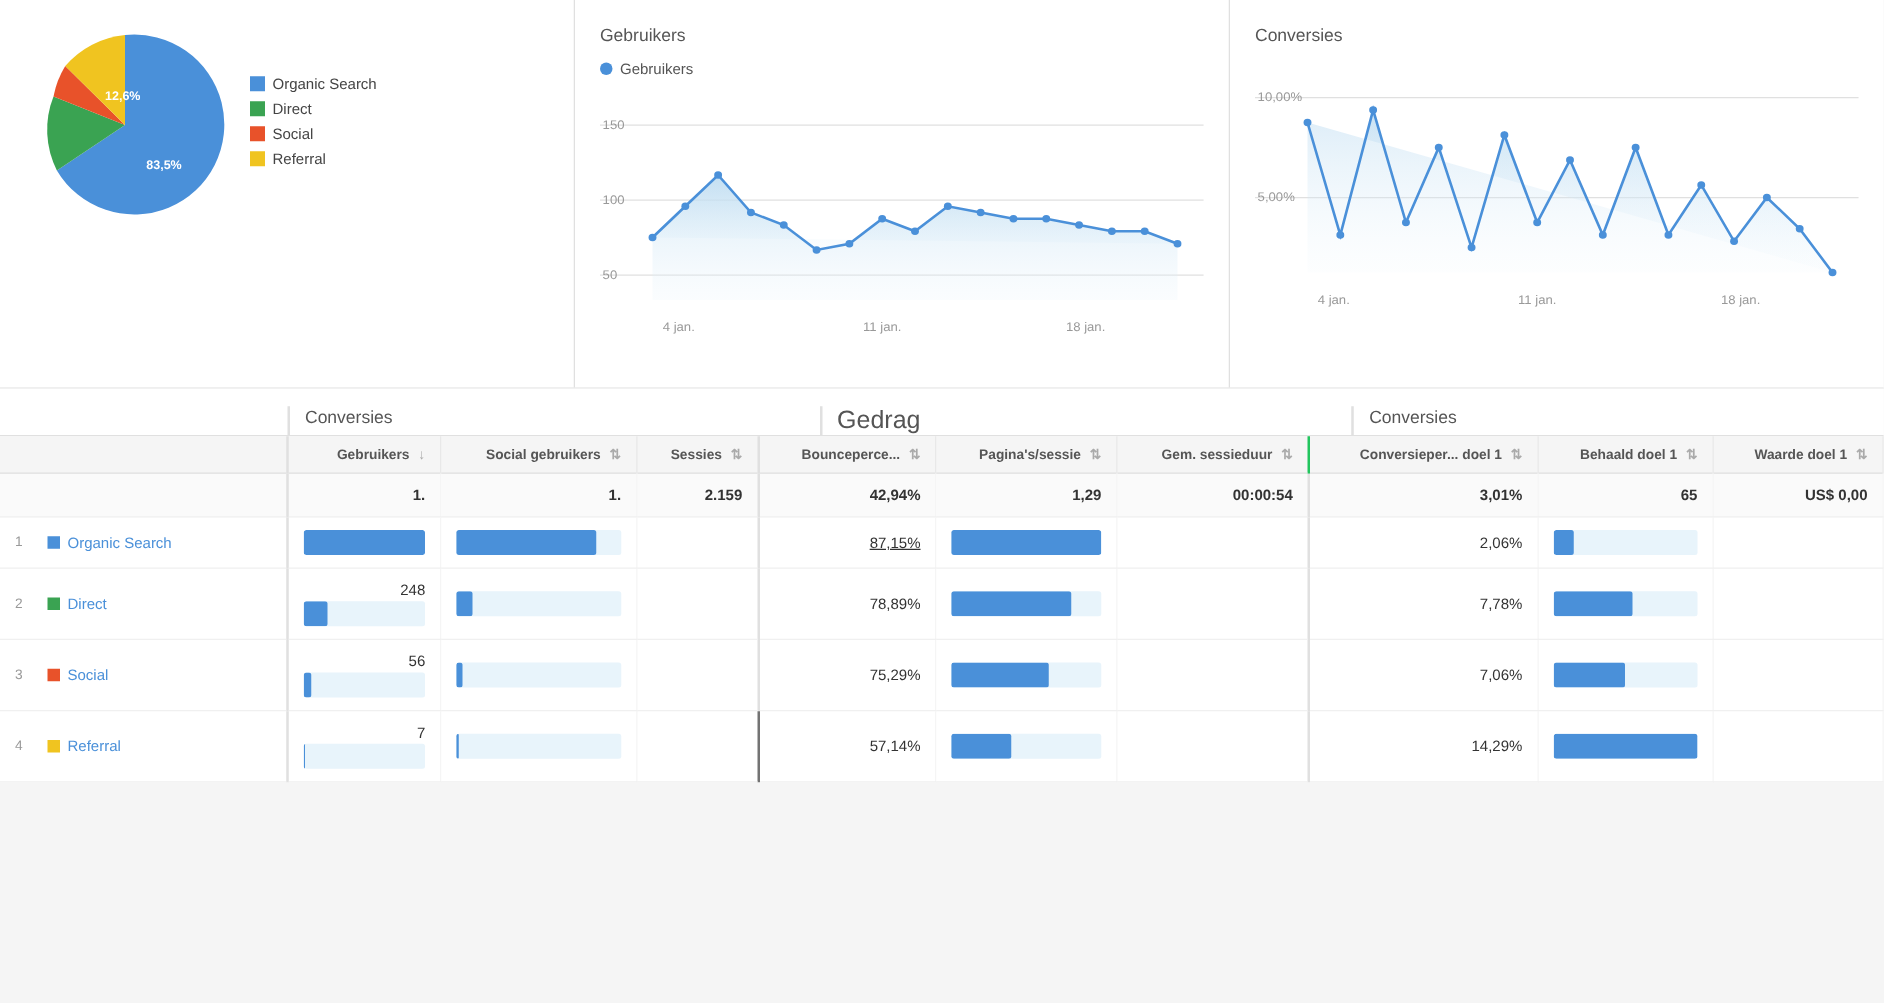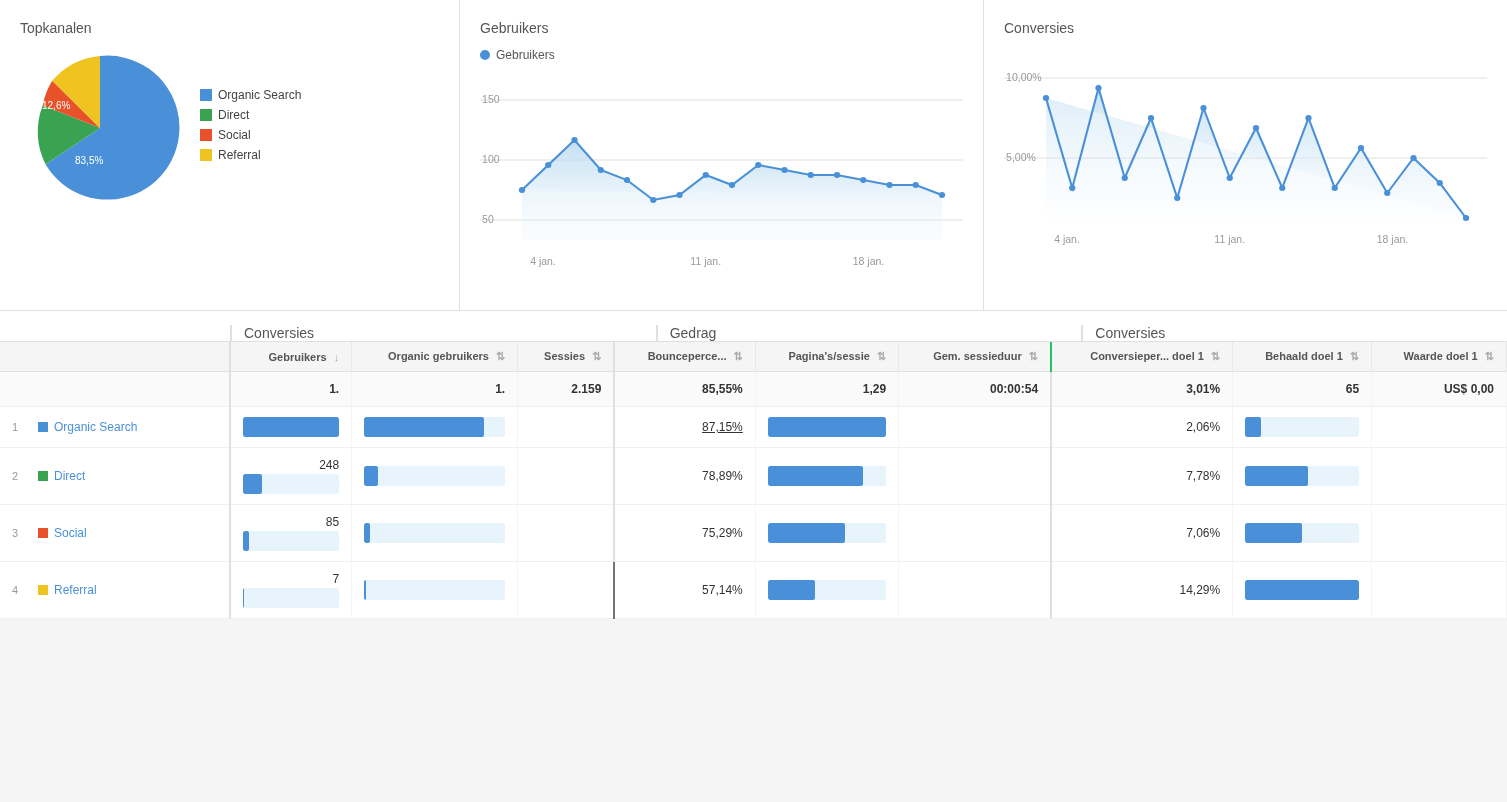--- a/index.html
+++ b/index.html
@@ -33,21 +33,22 @@
     .pie-container {
       position: relative;
       width: 160px;
       height: 160px;
       flex-shrink: 0;
     }
     .pie-label-inner {
       position: absolute;
       font-size: 10px;
       color: #fff;
-      font-weight: normal;
+      font-weight: bold;
+      margin-left: 42px;
     }
     .label-835 { bottom: 42px; left: 55px; }
     .label-126 { top: 52px; left: 22px; }
 
     .legend { list-style: none; }
     .legend li {
       display: flex;
       align-items: center;
       gap: 6px;
       margin-bottom: 6px;
@@ -147,21 +148,20 @@
     .row-num { color: #999; font-size: 11px; min-width: 20px; display: inline-block; }
 
     svg text { font-family: Arial, sans-serif; }
   </style>
 </head>
 <body>
 
 <div class="top-section">
 
   <div class="top-panel" style="max-width:460px;">
-    <div class="panel-title">Topkanalen</div>
     <div class="pie-section">
       <div class="pie-container">
         <svg width="160" height="160" viewBox="0 0 160 160">
 
           <path d="M80,80 L80,8 A72,72 0 1,1 25.5,116.3 Z" fill="#4a90d9"></path>
 
           <path d="M80,80 L25.5,116.3 A72,72 0 0,1 22.8,57.2 Z" fill="#3aa352"></path>
 
           <path d="M80,80 L22.8,57.2 A72,72 0 0,1 32.2,32.8 Z" fill="#e8522a"></path>
 
@@ -289,49 +289,49 @@
       </svg>
     </div>
   </div>
 </div>
 
 <div class="bottom-section">
 
   <div style="display:flex; background:#fff; padding: 14px 0 0 0; border-bottom: 1px solid #e0e0e0;">
     <div style="width:230px; flex-shrink:0;"></div>
     <div style="flex:1; padding: 0 12px; font-size:14px; color:#555; border-left:2px solid #e0e0e0;">Conversies</div>
-    <div style="flex:1; padding: 0 12px; font-size:14px; color:#555; border-left:2px solid #e0e0e0;">Gedrag</div>
+    <div style="flex:1; padding: 0 12px; font-size:20px; color:#555; border-left:2px solid #e0e0e0;">Gedrag</div>
     <div style="flex:1; padding: 0 12px; font-size:14px; color:#555; border-left:2px solid #e0e0e0;">Conversies</div>
   </div>
 
   <table>
     <thead>
       <tr>
         <th style="width:230px; text-align:left; background:#f5f5f5;"></th>
         <th style="background:#f5f5f5; border-left:2px solid #e0e0e0;padding-left:20px;">
           <span>Gebruikers</span> <span class="sort-icon">↓</span>
         </th>
-        <th style="background:#f5f5f5;"><span>Organic gebruikers</span> <span class="sort-icon">⇅</span></th>
+        <th style="background:#f5f5f5;"><span>Social gebruikers</span> <span class="sort-icon">⇅</span></th>
         <th style="background:#f5f5f5;"><span>Sessies</span> <span class="sort-icon">⇅</span></th>
         <th style="background:#f5f5f5; border-left:2px solid #e0e0e0;"><span>Bounceperce...</span> <span class="sort-icon">⇅</span></th>
         <th style="background:#f5f5f5;"><span>Pagina's/sessie</span> <span class="sort-icon">⇅</span></th>
         <th style="background:#f5f5f5;"><span>Gem. sessieduur</span> <span class="sort-icon">⇅</span></th>
         <th style="background:#f5f5f5; border-left:2px solid #22c55e;"><span>Conversieper... doel 1</span> <span class="sort-icon">⇅</span></th>
         <th style="background:#f5f5f5;"><span>Behaald doel 1</span> <span class="sort-icon">⇅</span></th>
         <th style="background:#f5f5f5;"><span>Waarde doel 1</span> <span class="sort-icon">⇅</span></th>
       </tr>
     </thead>
     <tbody>
 
       <tr class="total-row">
         <td></td>
         <td style="border-left:2px solid #e0e0e0;">1.</td>
         <td>1.</td>
         <td>2.159</td>
-        <td style="border-left:2px solid #e0e0e0;">85,55%</td>
+        <td style="border-left:2px solid #e0e0e0;">42,94%</td>
         <td>1,29</td>
         <td>00:00:54</td>
         <td style="border-left:2px solid #e0e0e0;text-align:right;">3,01%</td>
         <td>65</td>
         <td>US$ 0,00</td>
       </tr>
 
       <tr>
         <td>
           <a class="channel-link" href="#">
@@ -405,21 +405,21 @@
 
       <tr>
         <td>
           <a class="channel-link" href="#">
             <span class="row-num">3</span>
             <span class="channel-dot" style="background:#e8522a;"></span>
             <span>Social</span>
           </a>
         </td>
         <td style="border-left:2px solid #e0e0e0;">
-          <span>85</span>
+          <span>56</span>
           <div class="bar-bg" style="margin-top:2px;">
               <div class="bar-fill" style="width:6%;"></div>
             </div>
         </td>
         <td>
           <div class="bar-bg">
               <div class="bar-fill" style="width:4%;"></div>
             </div>
         </td>
         <td></td>

